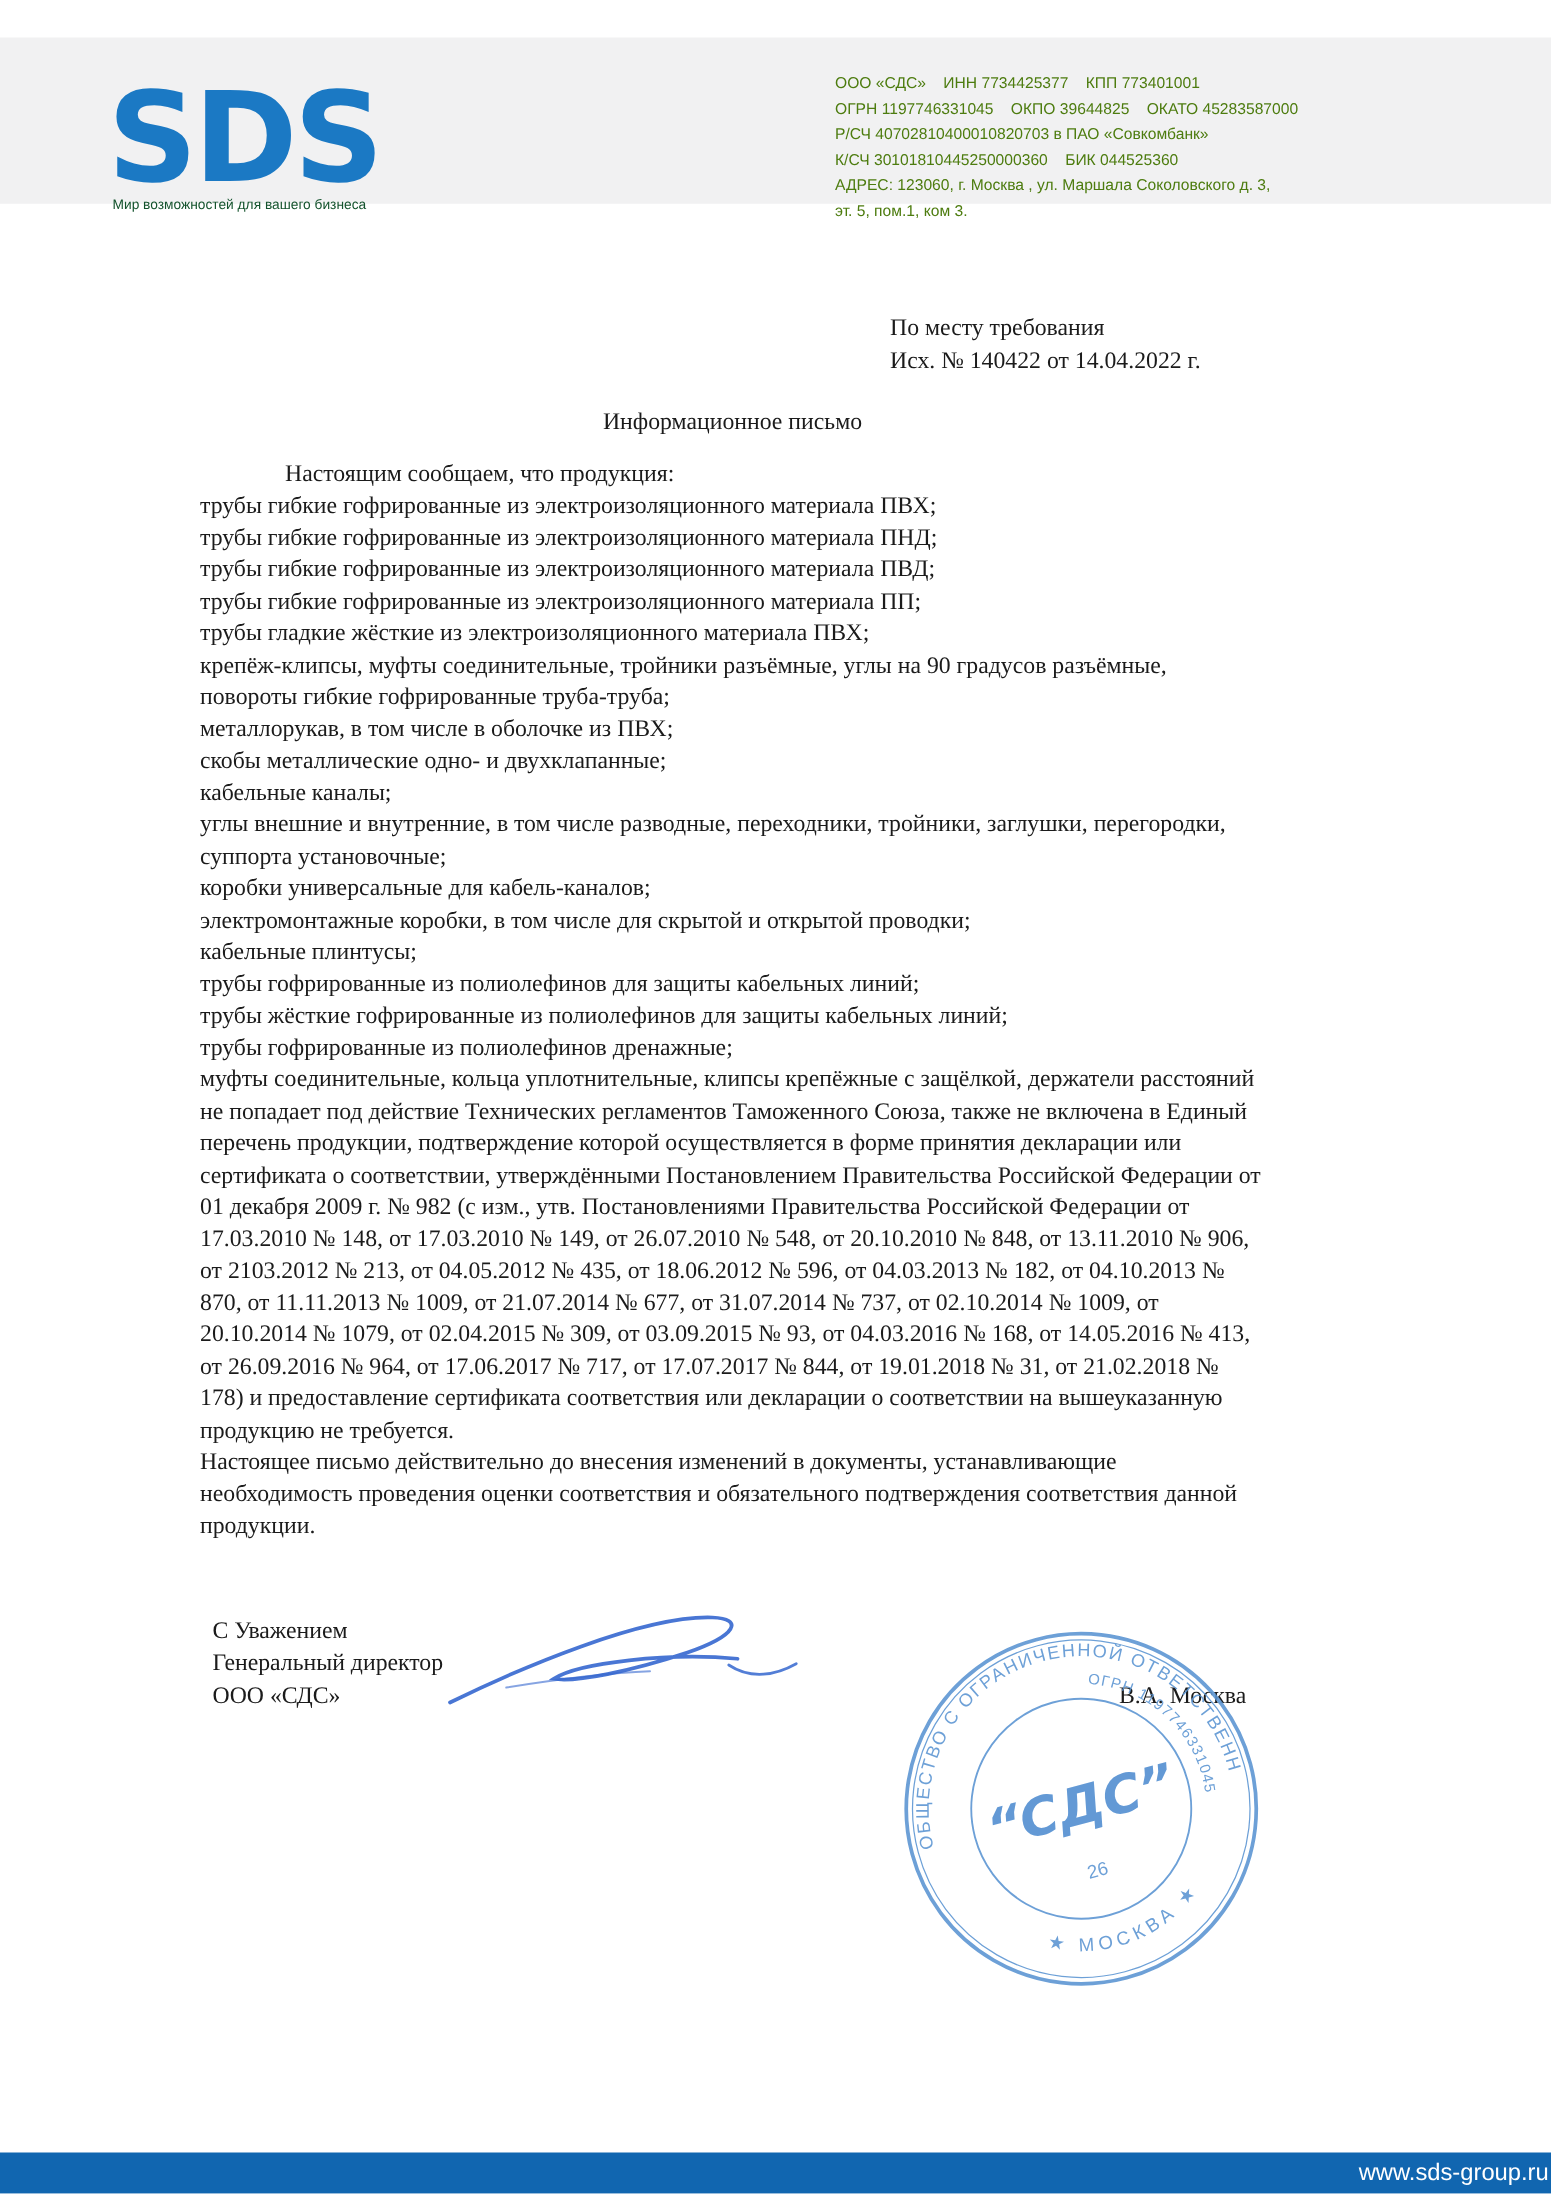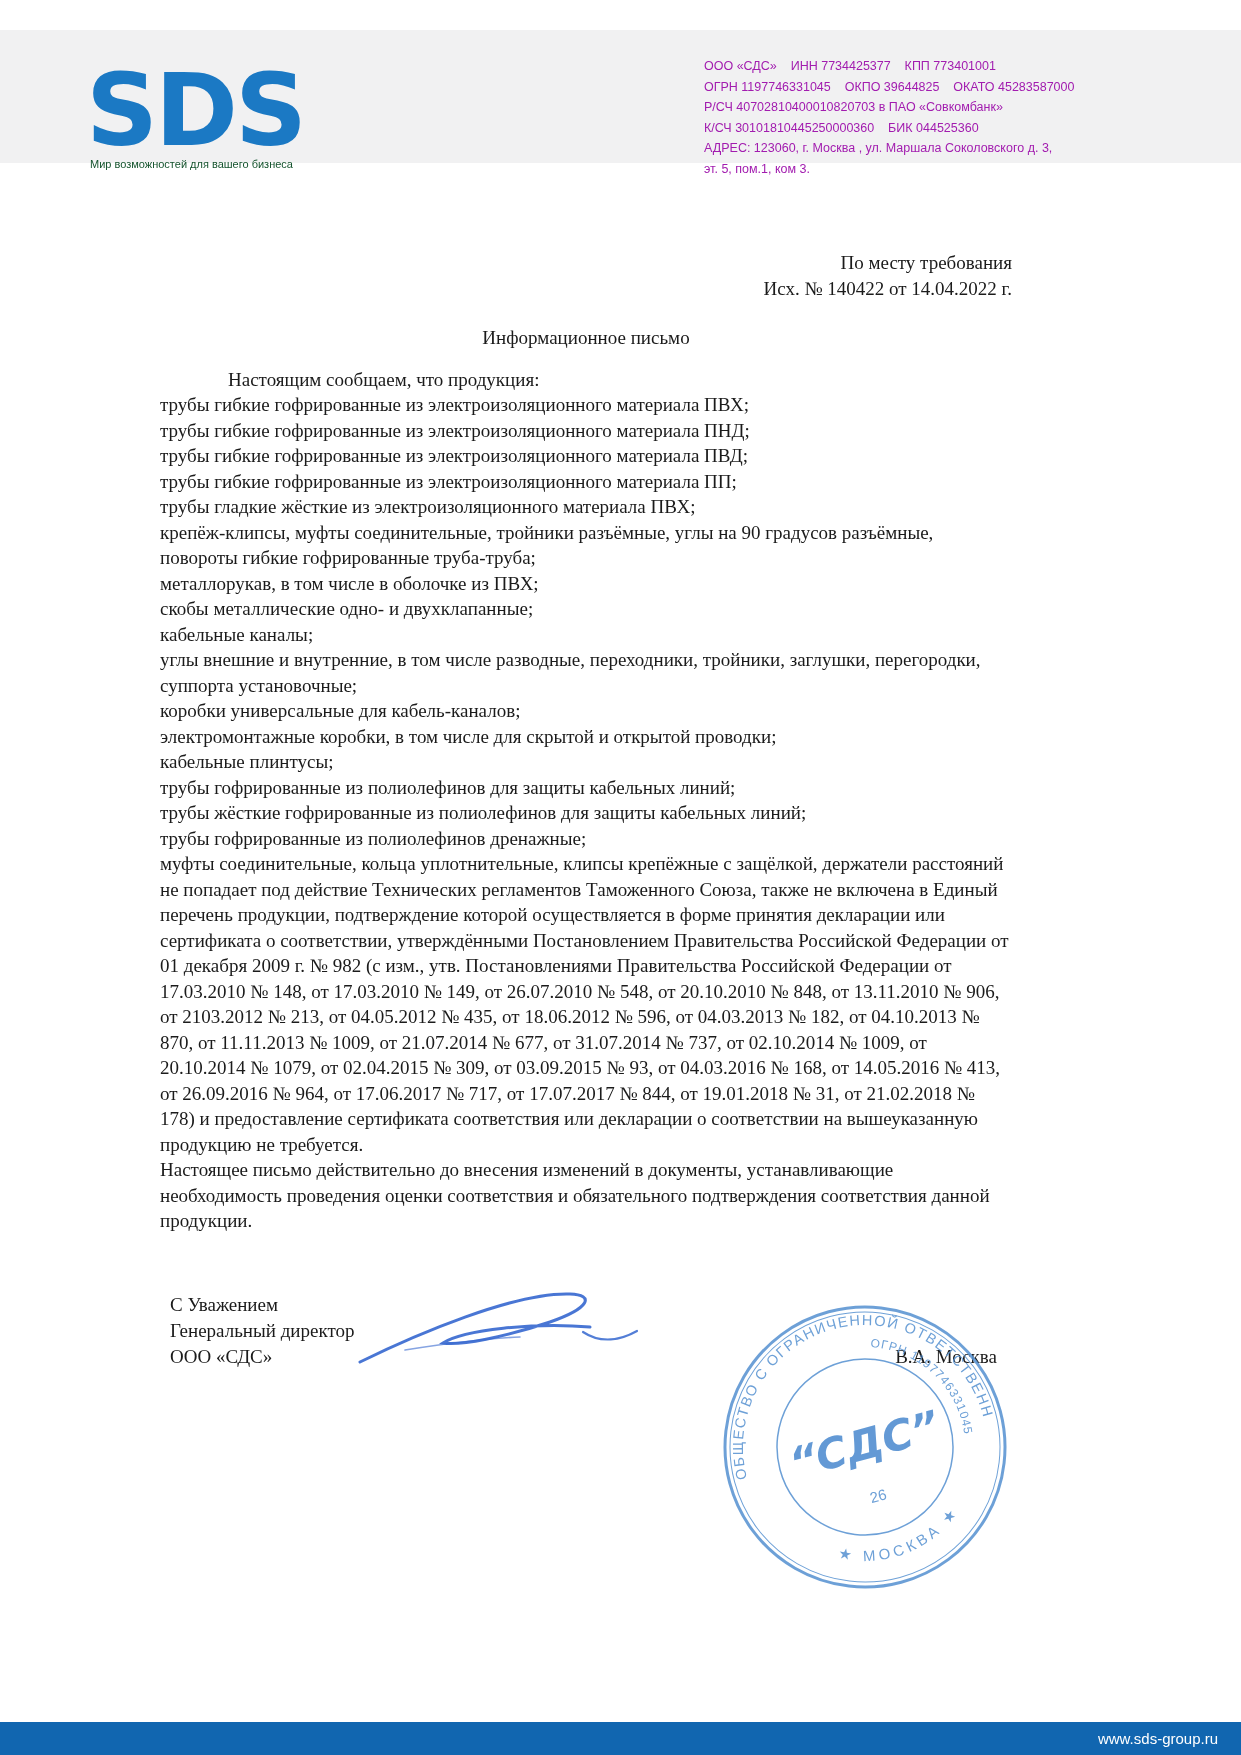--- a/index.html
+++ b/index.html
@@ -34,40 +34,40 @@
   }
   .tagline {
     position:absolute;
     left:90px; top:128px;
     font-family:"Liberation Sans", sans-serif;
     font-size:11px;
     color:#14532d;
   }
   .company-details {
     position:absolute;
-    left:704px; top:26px;
+    left:668px; top:26px;
     font-family:"Liberation Sans", sans-serif;
     font-size:12.5px;
-    color:#a21caf;
+    color:#4d7c0f;
     line-height:20.5px;
   }
   .company-details div { white-space:pre; }
 
   
   .content {
     position:absolute;
     left:160px; top:250px;
     width:852px;
     font-size:19px;
     line-height:25.5px;
   }
   .recipient-block {
     width:300px;
     margin-left:auto;
-    text-align:right;
+    text-align:left;
     font-family:Liberation Serif, serif;
   }
   .title {
     text-align:center;
     margin-top:24px;
   }
   .intro {
     margin-top:16px;
     text-indent:68px;
   }
@@ -96,25 +96,25 @@
   }
 
   
   .footer {
     position:absolute;
     bottom:0; left:0;
     width:100%; height:33px;
     background:#1166b0;
     color:#ffffff;
     font-family:"Liberation Sans", sans-serif;
-    font-size:15px;
+    font-size:19px;
     display:flex;
     align-items:center;
     justify-content:flex-end;
-    padding-right:23px;
+    padding-right:2px;
   }
 </style>
 </head>
 <body>
 
 <div class="page">
 
   <div class="header-band">
     <div class="logo">SDS</div>
     <div class="tagline">Мир возможностей для вашего бизнеса</div>

